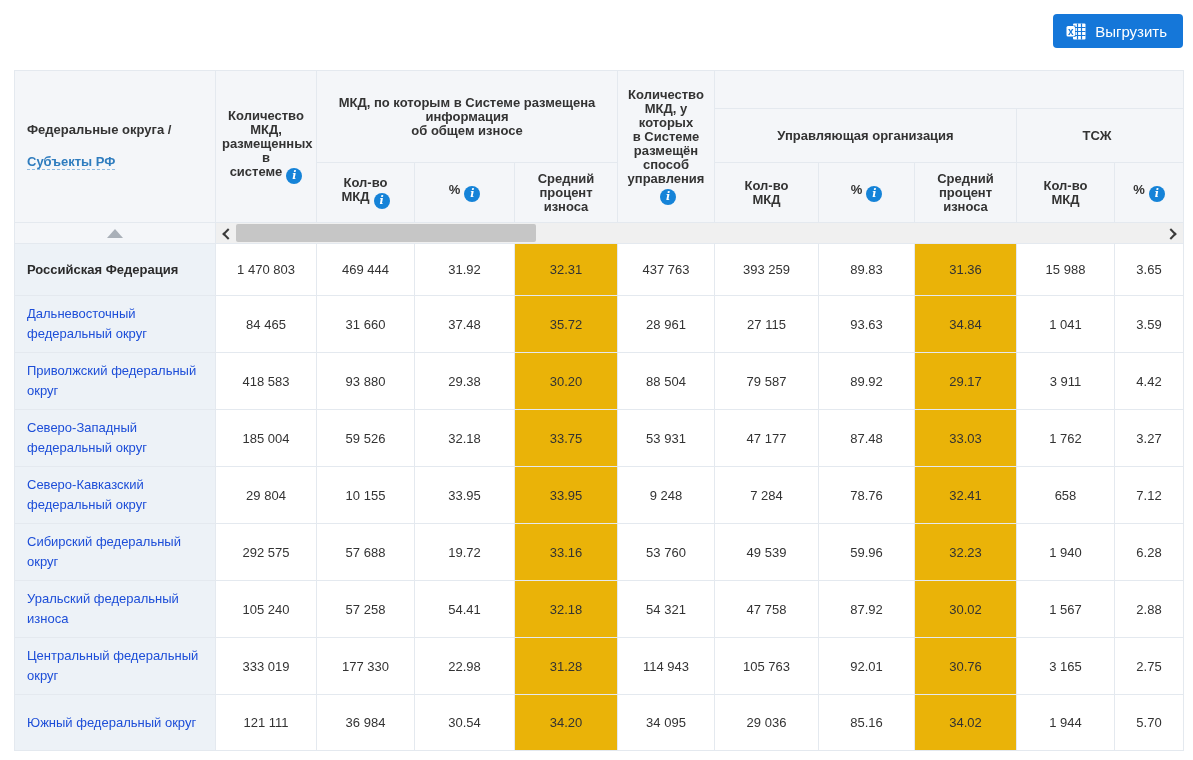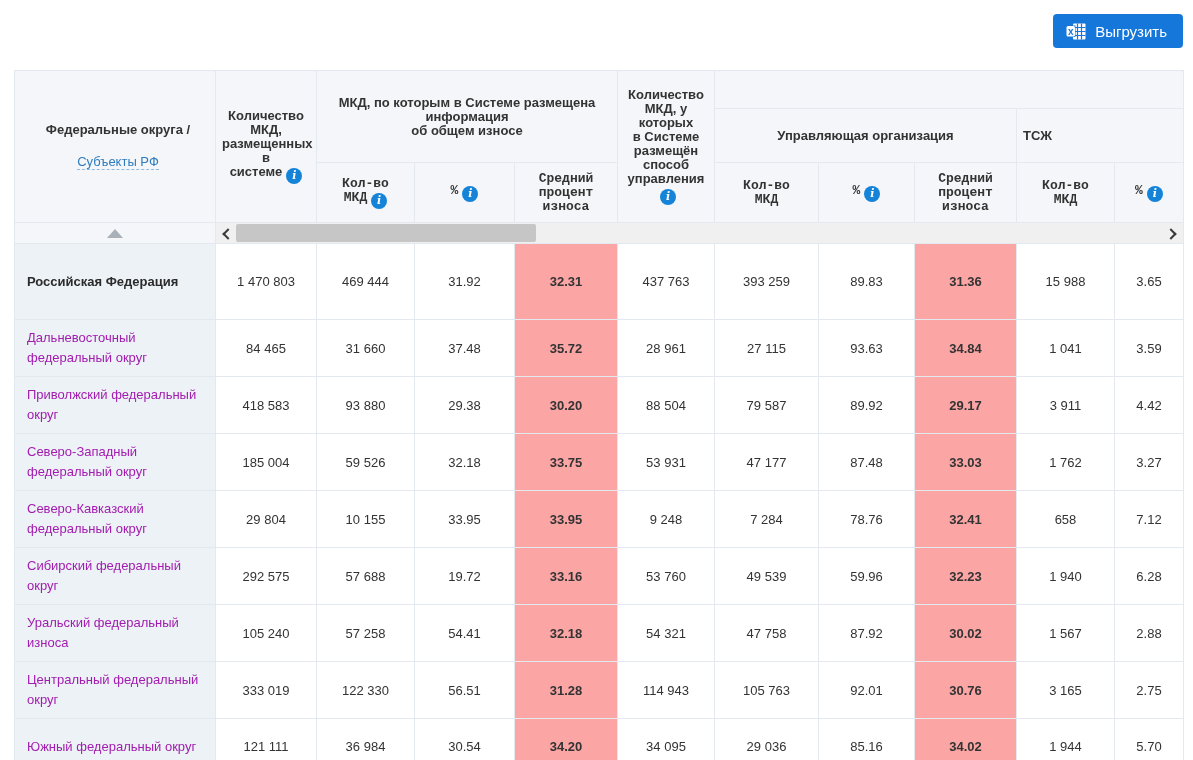--- a/index.html
+++ b/index.html
@@ -26,30 +26,30 @@
     border-collapse:collapse; table-layout:fixed;
   }
   .grid th, .grid td { border:1px solid #e4e9ef; box-sizing:border-box; }
 
   thead th {
     background:#f4f6f9; font-size:13px; font-weight:bold; color:#333;
     text-align:center; vertical-align:middle; padding:4px 6px; line-height:14px;
   }
   tr.h1 { height:38px; }
   tr.h2 { height:54px; }
-  tr.h3 { height:60px;font-family:Liberation Mono, monospace; }
+  tr.h3 { height:60px; }
   .ht { white-space:pre-line; }
 
-  th.region-h { text-align:center; padding-left:12px; }
+  th.region-h { text-align:left; padding-left:12px; }
   .region-line1 { display:block; color:#333; }
   .region-link {
-    display:inline-block; color:#2e7cbe; font-weight:normal;
+    display:inline-block; color:#2e7cbe; font-weight:bold;
     border-bottom:1px dashed #8fbade; cursor:pointer; margin-top:18px;
   }
-  th.tsj-h { text-align:left; padding-right:12px; }
+  th.tsj-h { text-align:center; padding-right:12px; }
 
   .info-icon {
     display:inline-block; width:16px; height:16px; border-radius:50%;
     background:#1583d8; margin-left:4px; vertical-align:-3px;
     font:italic bold 11px/16px "DejaVu Serif", serif; color:#fff;
     text-align:center; cursor:pointer;
   }
   .info-icon::before { content:"i"; }
 
   
@@ -68,30 +68,30 @@
   }
   .chev {
     position:absolute; top:7px; width:6px; height:6px;
     border-left:2px solid #3a3a3a; border-bottom:2px solid #3a3a3a; cursor:pointer;
   }
   .chev-left  { left:8px;  transform:rotate(45deg); }
   .chev-right { right:8px; transform:rotate(-135deg); }
 
   
   tbody tr { height:56px; }
-  tbody tr.first { height:76px; }
+  tbody tr.first { height:52px; }
   tbody td {
     background:#fff; font-size:13px; color:#333;
     text-align:center; vertical-align:middle; padding:4px 6px;
   }
-  tbody td.tint { background:#fca5a5;font-weight:bold; }
+  tbody td.tint { background:#eab308; }
   tbody td.region {
     background:#edf2f7; text-align:left; padding:8px 12px; line-height:20px;
   }
-  .rlink { color:#a21caf; cursor:pointer; }
+  .rlink { color:#1d4ed8; cursor:pointer; }
   .rtotal { font-weight:bold; color:#2b2b2b; }
 </style>
 </head>
 <body>
 
 <div class="topbar">
   <button class="export-btn">
     <span class="xl-icon">
       <svg width="20" height="17" viewBox="0 0 20 17" aria-hidden="true">
         <rect x="7" y="0.5" width="12.5" height="16" fill="#ffffff" rx="1"></rect>
@@ -282,22 +282,22 @@
         <td>54 321</td>
         <td>47 758</td>
         <td>87.92</td>
         <td class="tint">30.02</td>
         <td>1 567</td>
         <td>2.88</td>
       </tr>
       <tr>
         <td class="region"><span class="rlink">Центральный федеральный округ</span></td>
         <td>333 019</td>
-        <td>122 330</td>
-        <td>56.51</td>
+        <td>177 330</td>
+        <td>22.98</td>
         <td class="tint">31.28</td>
         <td>114 943</td>
         <td>105 763</td>
         <td>92.01</td>
         <td class="tint">30.76</td>
         <td>3 165</td>
         <td>2.75</td>
       </tr>
       <tr>
         <td class="region"><span class="rlink">Южный федеральный округ</span></td>

